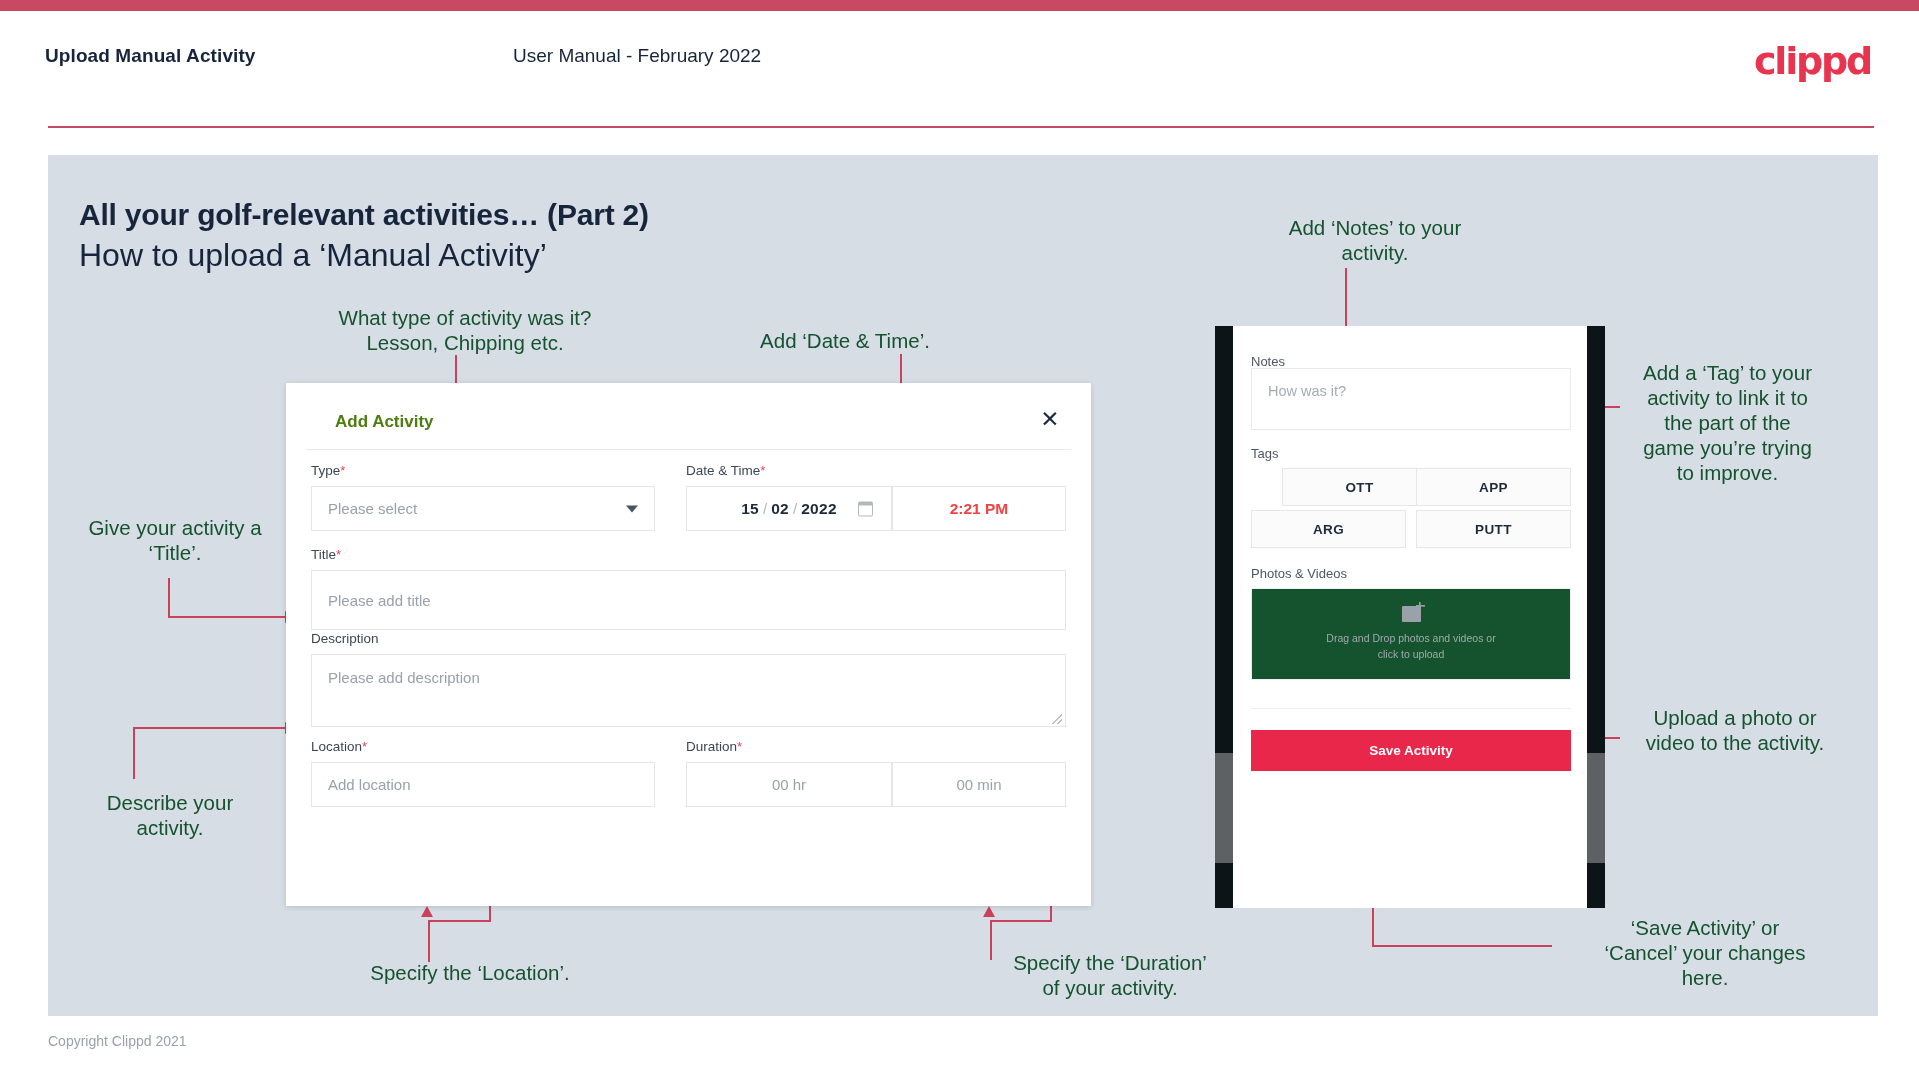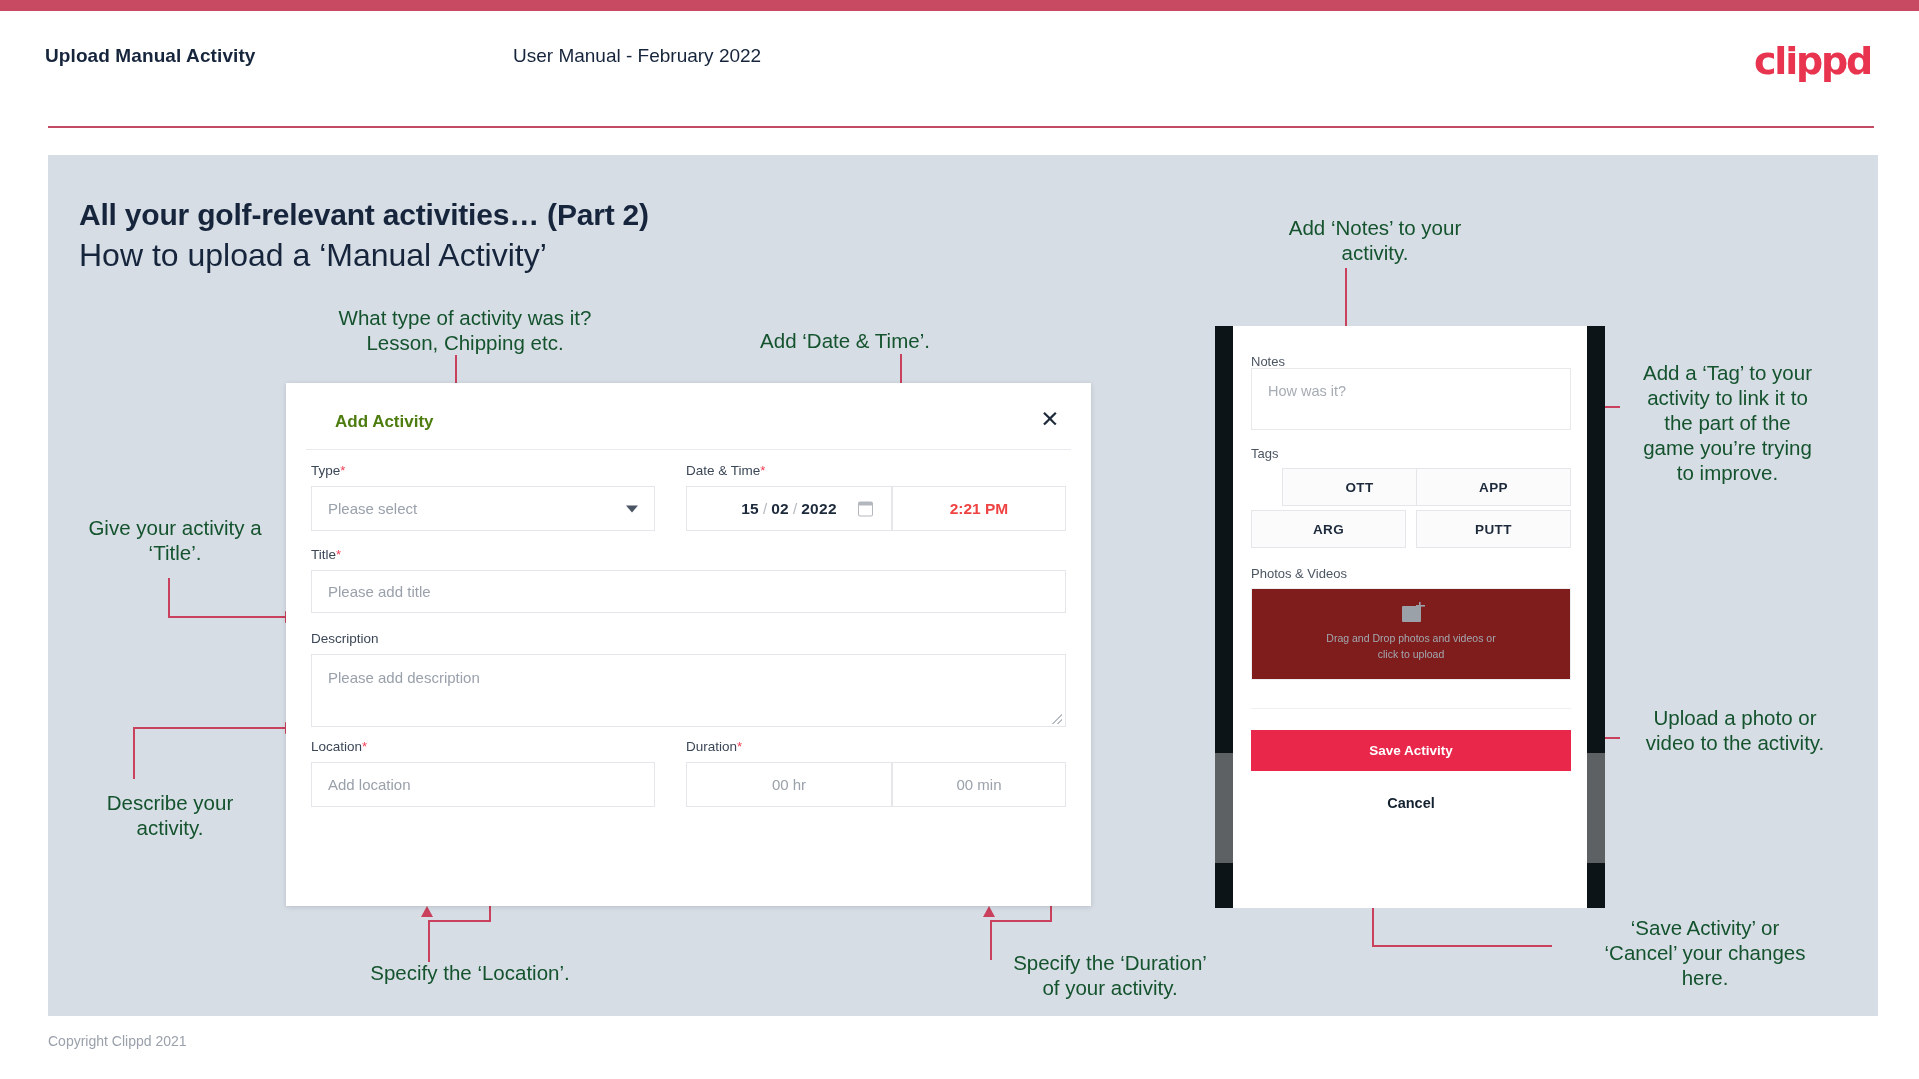--- a/index.html
+++ b/index.html
@@ -169,21 +169,21 @@
   }
   .tag {
     position: absolute;
     border: 1px solid #e4e6e9; background: #fbfbfc;
     display: flex; align-items: center; justify-content: center;
     font-size: 13.5px; font-weight: 700; color: #1d2a3b;
     letter-spacing: .4px;
   }
   .drop {
     position: absolute;
-    border: 1px solid #eceef0; background: #7f1d1d;
+    border: 1px solid #eceef0; background: #14532d;
     display: flex; flex-direction: column;
     align-items: center; justify-content: center;
   }
   .drop-txt {
     font-size: 10.5px; color: #a2a8b0; text-align: center; line-height: 1.5;
     margin-top: 9px;
   }
   .img-icon {
     position: relative; width: 19px; height: 16px;
     background: #9aa1a9;
@@ -323,21 +323,21 @@
     <span class="date-val">02</span>
     <span class="date-sep">/</span>
     <span class="date-val">2022</span>
     <span class="cal-icon"></span>
   </div>
   <div class="inp center" style="left:606px; top:103px; width:174px; height:45px; color:#ef4444; font-weight:700; font-size:15.5px;">2:21 PM</div>
 
   <div class="fld-label" style="left:25px; top:164px;">
     <span>Title</span><span class="req">*</span>
   </div>
-  <div class="inp" style="left:25px; top:187px; width:755px; height:43px;">Please add title</div>
+  <div class="inp" style="left:25px; top:187px; width:755px; height:60px;">Please add title</div>
 
   <div class="fld-label" style="left:25px; top:248px;">Description</div>
   <div class="textarea" style="left:25px; top:271px; width:755px; height:73px;">
     <span>Please add description</span>
     <span class="resize-grip"></span>
   </div>
 
   <div class="fld-label" style="left:25px; top:356px;">
     <span>Location</span><span class="req">*</span>
   </div>
@@ -376,17 +376,16 @@
       <span class="img-icon"></span>
       <div class="drop-txt">
         <div>Drag and Drop photos and videos or</div>
         <div>click to upload</div>
       </div>
     </div>
 
     <div class="p-rule" style="left:18px; top:382px; width:320px;"></div>
 
     <div class="save-btn" style="left:18px; top:404px; width:320px; height:41px;">Save Activity</div>
-    <div class="cancel-btn" style="left:18px; top:460px; width:320px; height:34px;">Cancel</div>
   </div>
 </div>
 
 <div class="footer">Copyright Clippd 2021</div>
 
 </body></html>

